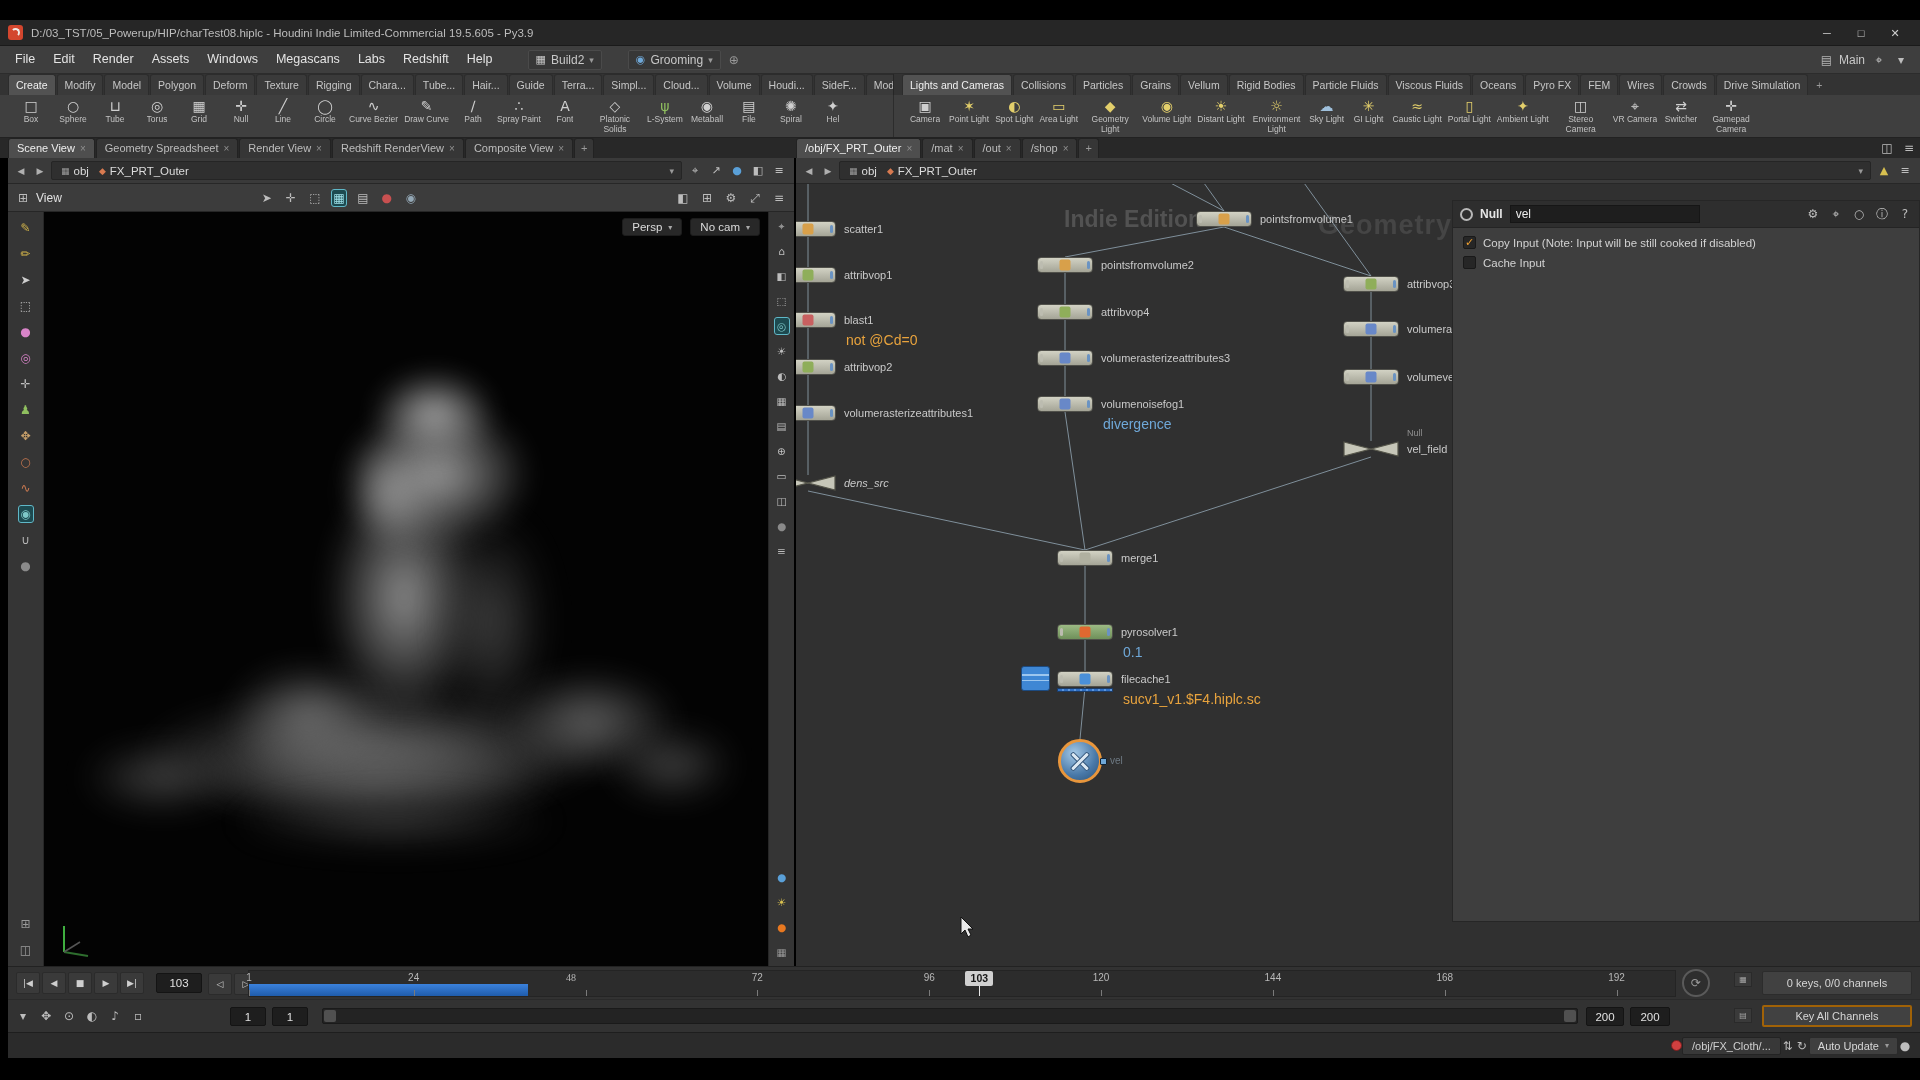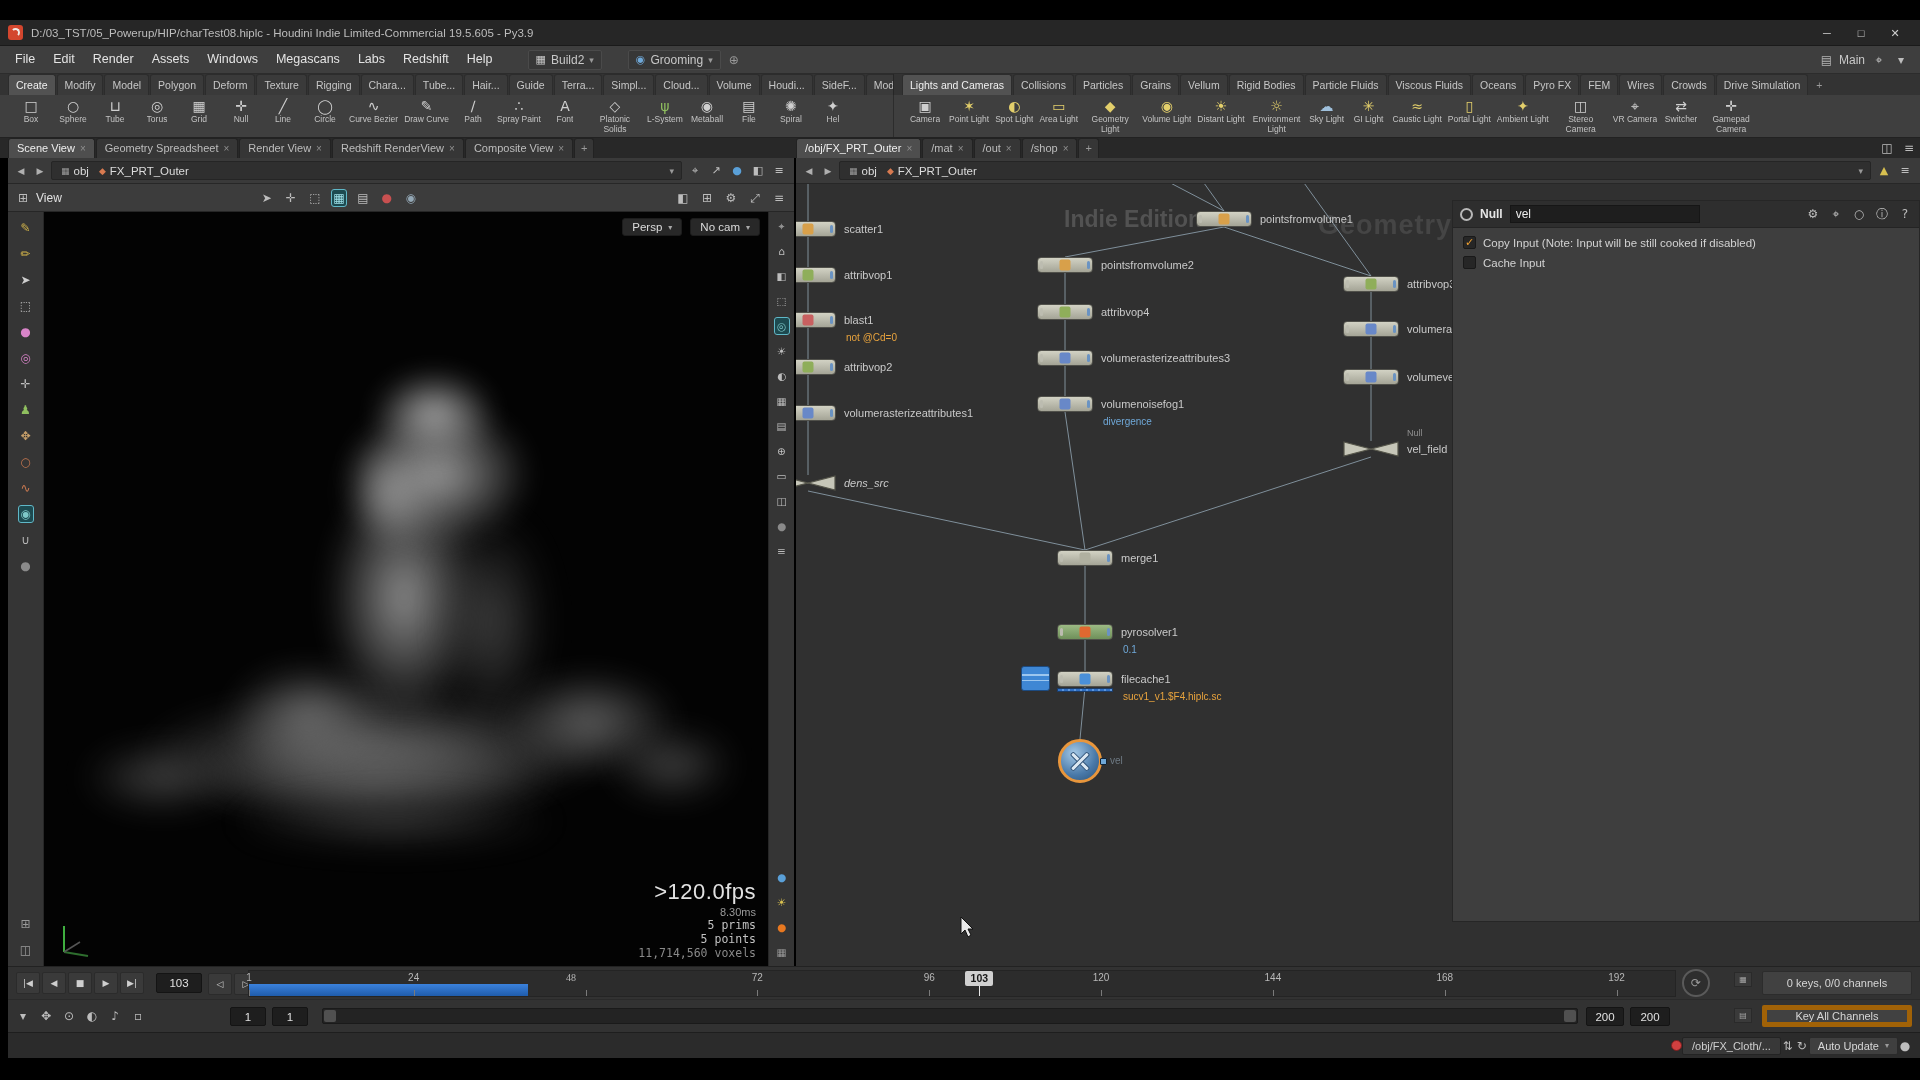--- a/index.html
+++ b/index.html
@@ -101,21 +101,21 @@
   .wires line{stroke:#93a7b5;stroke-width:1;opacity:.8;}
   .watermark-title{position:absolute;left:522px;top:26px;font-size:27px;font-weight:bold;color:#454545;z-index:0;letter-spacing:1px;}
   .watermark-edition{position:absolute;left:268px;top:22px;font-size:23px;font-weight:bold;color:#525252;z-index:0;}
   .node{position:absolute;z-index:2;}
   .tile{width:56px;height:16px;background:linear-gradient(#d2d2c4,#a4a496);border:1px solid #50504a;border-radius:4px;position:relative;}
   .tile.solver{background:linear-gradient(#9cba84,#6f905a);}
   .nicon{position:absolute;left:50%;top:50%;transform:translate(-50%,-50%);width:11px;height:11px;border-radius:2px;background:#888;}
   .lflag{position:absolute;left:2px;top:3px;bottom:3px;width:3px;border-radius:2px;background:#bcbcb0;}
   .rflag{position:absolute;right:2px;top:3px;bottom:3px;width:3px;border-radius:2px;background:#6a93c2;}
   .nlabel{position:absolute;left:64px;top:2px;font-size:11px;color:#c9c9c9;white-space:nowrap;}
-  .nbadge{position:absolute;left:66px;top:20px;font-size:10px;white-space:nowrap;}
+  .nbadge{position:absolute;left:66px;top:20px;font-size:14px;white-space:nowrap;}
   .nbadge-top{position:absolute;left:64px;top:-13px;font-size:9px;color:#8f8f8f;}
   .cacheicon{position:absolute;left:-36px;top:-5px;width:29px;height:25px;background:#3f87d4;border:1px solid #1c4a80;border-radius:3px;background-image:linear-gradient(transparent 30%, #9cc6ee 30%, #9cc6ee 38%, transparent 38%, transparent 55%, #9cc6ee 55%, #9cc6ee 63%, transparent 63%);}
   .cachebar{position:absolute;left:0;top:17px;width:56px;height:4px;background:repeating-linear-gradient(90deg,#2f6fc4 0 4px,#5d96dd 4px 6px);border:1px solid #1c3c66;}
   .ncircle{width:44px;height:44px;border-radius:50%;border:3px solid #e8963c;background:radial-gradient(circle at 35% 30%, #a4c8e6, #4878a8 60%, #2b5176);position:relative;}
   .nx{position:absolute;left:7px;top:17px;width:24px;height:5px;background:#dce8f2;border:1px solid #33557a;border-radius:2px;}
   .nx.a{transform:rotate(45deg);}
   .nx.b{transform:rotate(-45deg);}
   .nflag{position:absolute;right:-5px;top:19px;width:7px;height:7px;background:#6fa8d8;border:1px solid #123;border-radius:1px;}
   .node-circle .nlabel{left:52px;top:16px;color:#6e7a84;font-size:10px;}
 
@@ -150,21 +150,21 @@
   .keysbtn{position:absolute;left:1754px;top:4px;width:150px;height:24px;background:#414141;border:1px solid #2c2c2c;border-radius:2px;color:#d6d6d6;font-size:11px;display:flex;align-items:center;justify-content:center;}
   #row2-icons{position:absolute;left:8px;top:8px;display:flex;gap:9px;}
   #f-start{position:absolute;left:222px;top:7px;width:36px;height:19px;}
   #f-substart{position:absolute;left:264px;top:7px;width:36px;height:19px;}
   .rangeslider{position:absolute;left:314px;top:8px;width:1256px;height:16px;background:#232323;border:1px solid #1a1a1a;border-radius:2px;}
   .rhandle{position:absolute;top:1px;bottom:1px;width:12px;background:#505050;border-radius:2px;}
   .rhandle.left{left:1px;}
   .rhandle.right{right:1px;}
   #f-end{position:absolute;left:1578px;top:7px;width:38px;height:19px;}
   #f-subend{position:absolute;left:1622px;top:7px;width:40px;height:19px;}
-  .keyall{position:absolute;left:1754px;top:5px;width:150px;height:22px;background:#414141;border:5px solid #a16207;border-radius:2px;color:#d6d6d6;font-size:11px;display:flex;align-items:center;justify-content:center;}
+  .keyall{position:absolute;left:1754px;top:5px;width:150px;height:22px;background:#414141;border:2px solid #a16207;border-radius:2px;color:#d6d6d6;font-size:11px;display:flex;align-items:center;justify-content:center;}
 
   
   .statusbar{position:absolute;left:8px;top:1032px;width:1912px;height:26px;background:#2b2b2b;border-top:1px solid #1e1e1e;display:flex;align-items:center;}
   .status-right{margin-left:auto;display:flex;align-items:center;padding-right:8px;}
   .reddot{width:11px;height:11px;border-radius:50%;background:#d04040;border:1px solid #7a1f1f;}
   .ctxbox{background:#383838;border:1px solid #232323;border-radius:2px;color:#cfcfcf;font-size:11px;padding:2px 9px;}
   .aubtn{background:#3f3f3f;border:1px solid #2a2a2a;border-radius:2px;color:#d6d6d6;font-size:11px;padding:2px 8px;display:flex;align-items:center;gap:6px;}
   .aubtn .caret{font-size:8px;color:#9a9a9a;}
   .cursor{position:absolute;left:960px;top:916px;z-index:99;}
 </style>
@@ -541,27 +541,20 @@
           </div>
           <div class="vp-cams">
             <div class="vp-cam-btn">
               <span>Persp</span>
               <span class="caret">▾</span>
             </div>
             <div class="vp-cam-btn">
               <span>No cam</span>
               <span class="caret">▾</span>
             </div>
-          </div>
-          <div class="vp-stats">
-            <div class="fps">&gt;120.0fps</div>
-            <div class="ms">8.30ms</div>
-            <div class="statline">5 prims</div>
-            <div class="statline">5 points</div>
-            <div class="statline dim">11,714,560 voxels</div>
           </div>
           <svg class="axis" width="46" height="40">
             <line x1="10" y1="34" x2="10" y2="8" stroke="#3fae3f" stroke-width="2"></line>
             <line x1="10" y1="34" x2="34" y2="38" stroke="#2e6e2e" stroke-width="2"></line>
             <line x1="10" y1="34" x2="26" y2="24" stroke="#555" stroke-width="1.5"></line>
           </svg>
         </div>
         <div class="rstrip" id="right-strip-icons">
             <div class="sicon">⌖</div>
             <div class="sicon">⌂</div>

